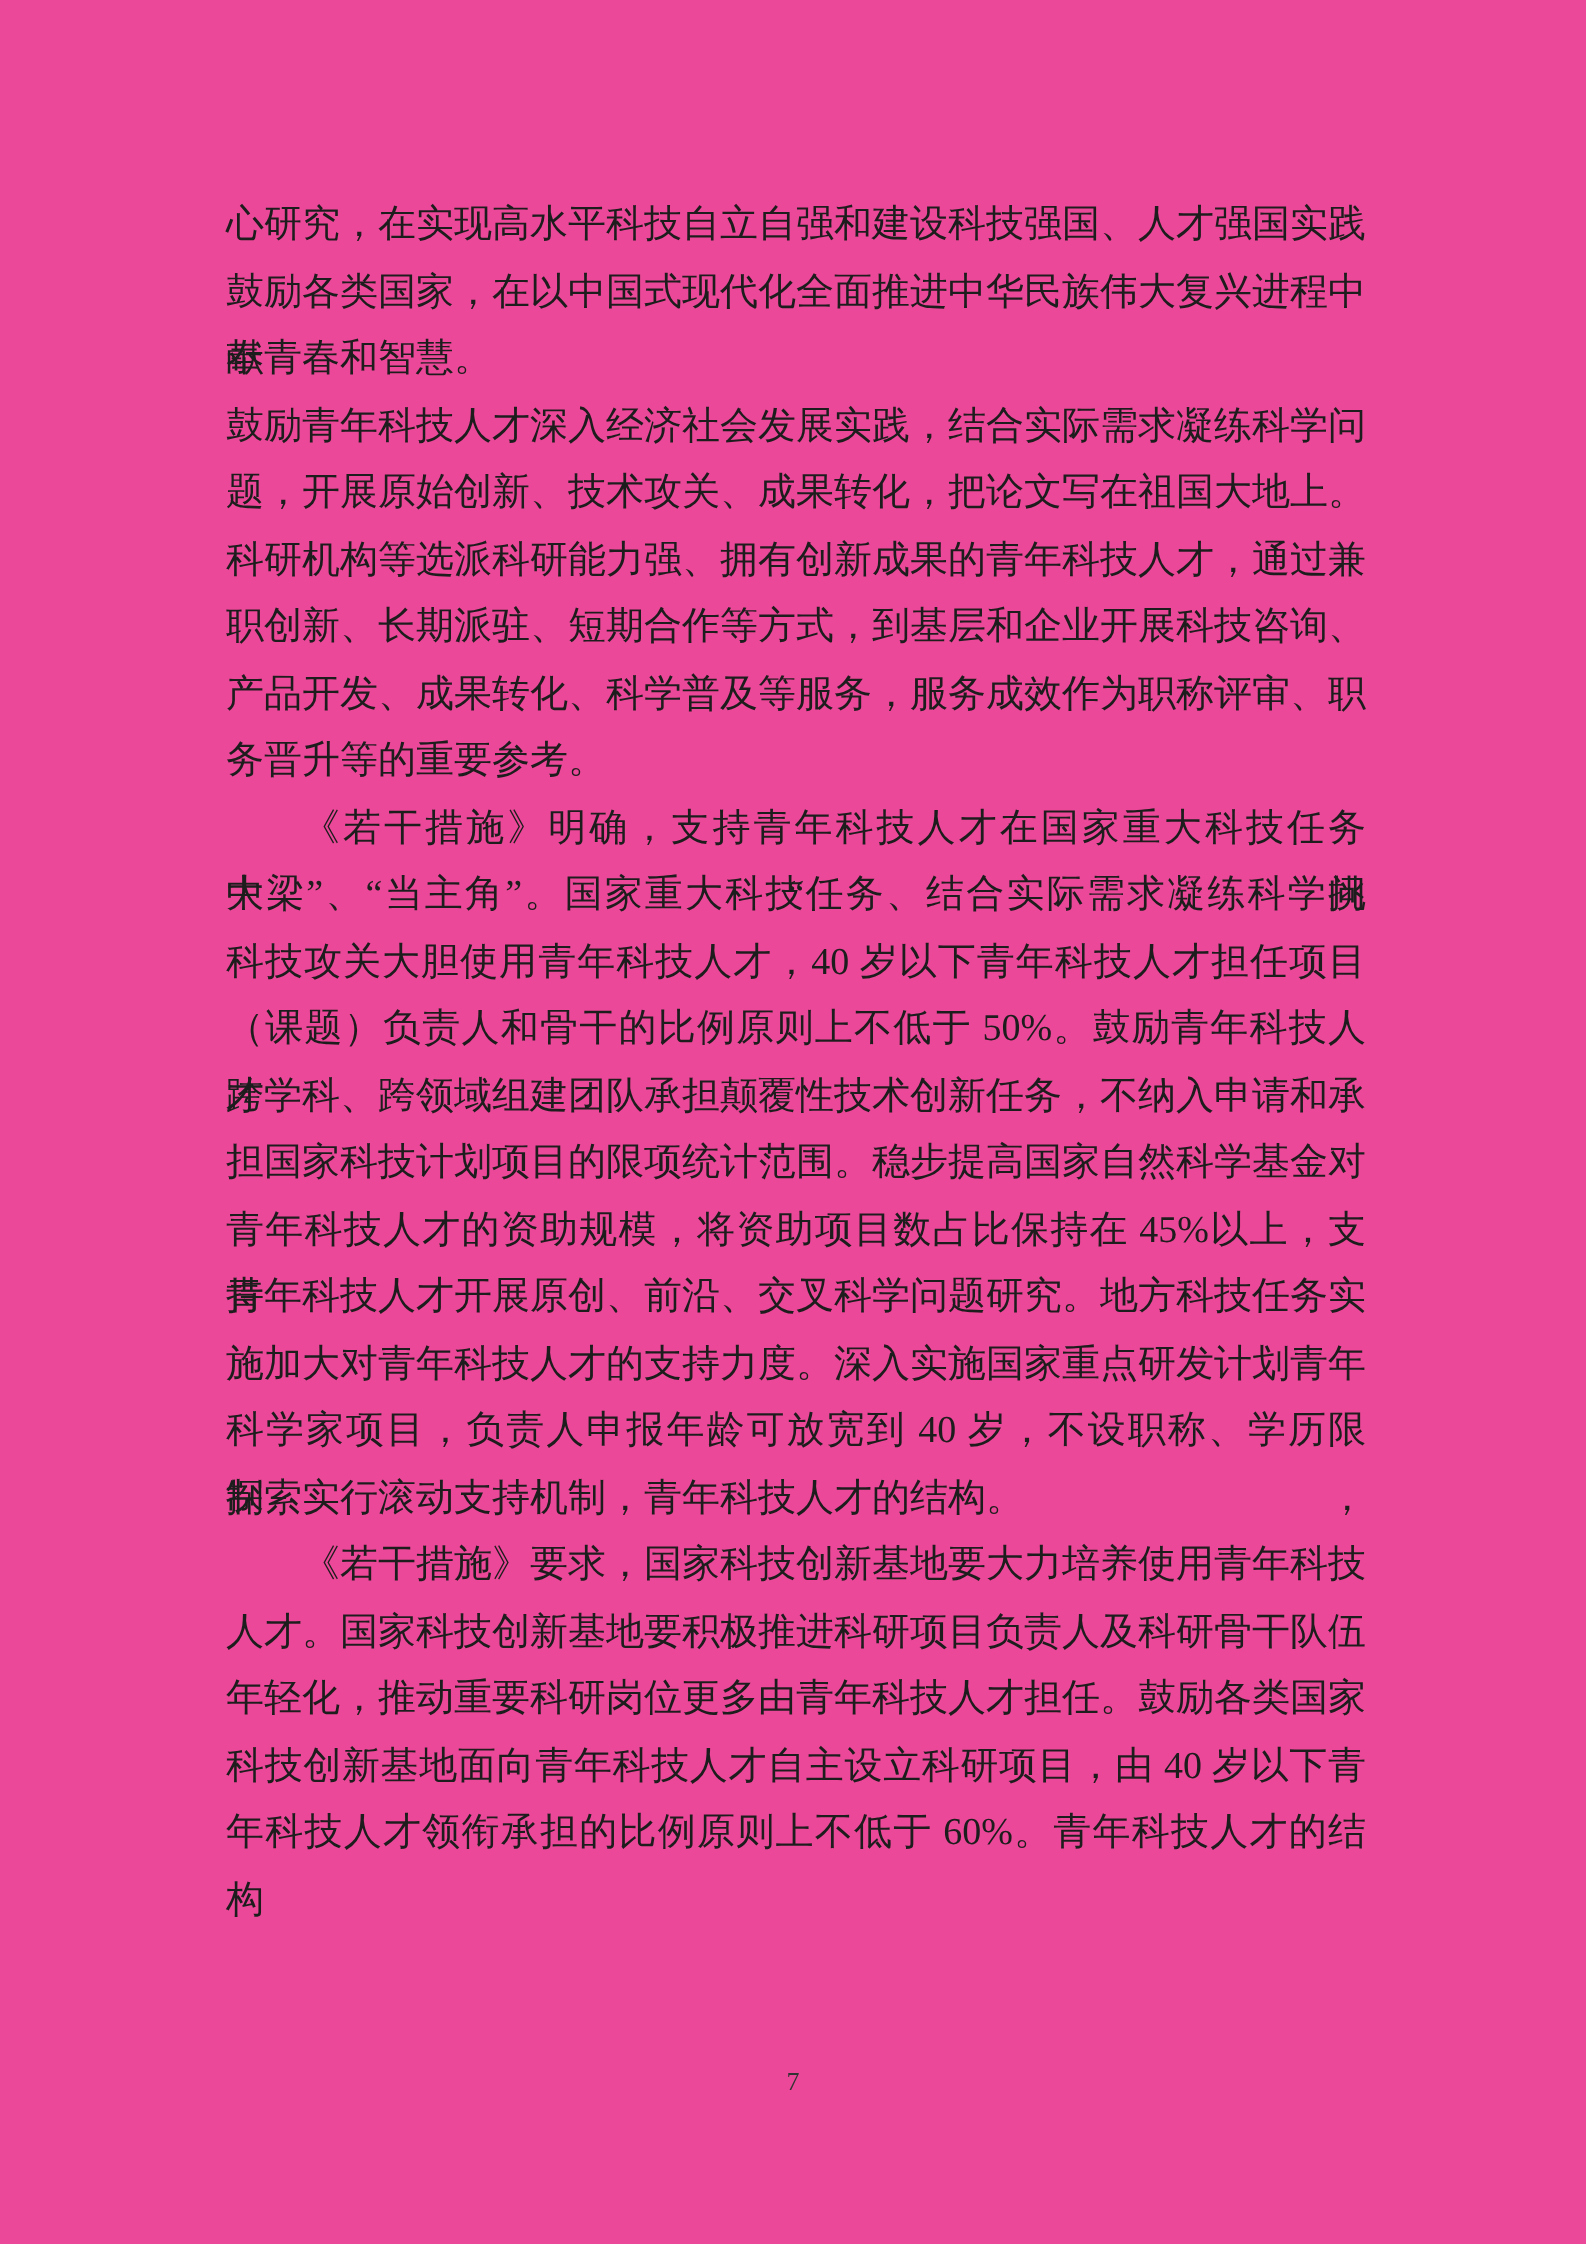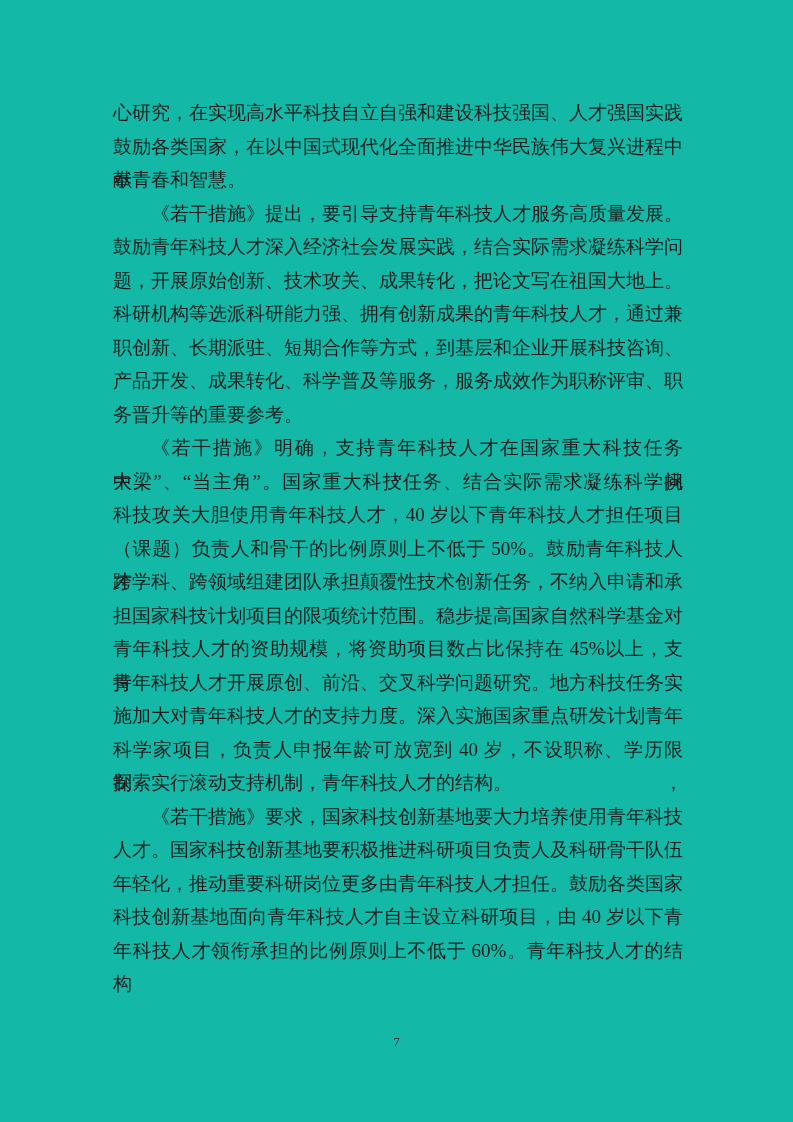--- a/index.html
+++ b/index.html
@@ -4,21 +4,21 @@
 <style>
   html, body {
     margin: 0;
     padding: 0;
     background: #ffffff;
   }
   .page {
     position: relative;
     width: 793px;
     height: 1122px;
-    background: #14b8a6;
+    background: #ec4899;
     overflow: hidden;
     font-family: "Liberation Serif", "DejaVu Serif", serif;
     color: #1d1d1d;
   }
   .text-block {
     position: absolute;
     left: 113px;
     top: 96px;
     width: 570px;
   }
@@ -59,21 +59,20 @@
 <div class="page">
   <div class="text-block">
 
     <div class="para">
       <div class="line">心研究，在实现高水平科技自立自强和建设科技强国、人才强国实践</div>
       <div class="line">鼓励各类国家，在以中国式现代化全面推进中华民族伟大复兴进程中奉</div>
       <div class="line end">献青春和智慧。</div>
     </div>
 
     <div class="para">
-      <div class="line indent">《若干措施》提出，要引导支持青年科技人才服务高质量发展。</div>
       <div class="line">鼓励青年科技人才深入经济社会发展实践，结合实际需求凝练科学问</div>
       <div class="line">题，开展原始创新、技术攻关、成果转化，把论文写在祖国大地上。</div>
       <div class="line">科研机构等选派科研能力强、拥有创新成果的青年科技人才，通过兼</div>
       <div class="line">职创新、长期派驻、短期合作等方式，到基层和企业开展科技咨询、</div>
       <div class="line">产品开发、成果转化、科学普及等服务，服务成效作为职称评审、职</div>
       <div class="line end">务晋升等的重要参考。</div>
     </div>
 
     <div class="para">
       <div class="line indent">《若干措施》明确，支持青年科技人才在国家重大科技任务中“挑</div>

